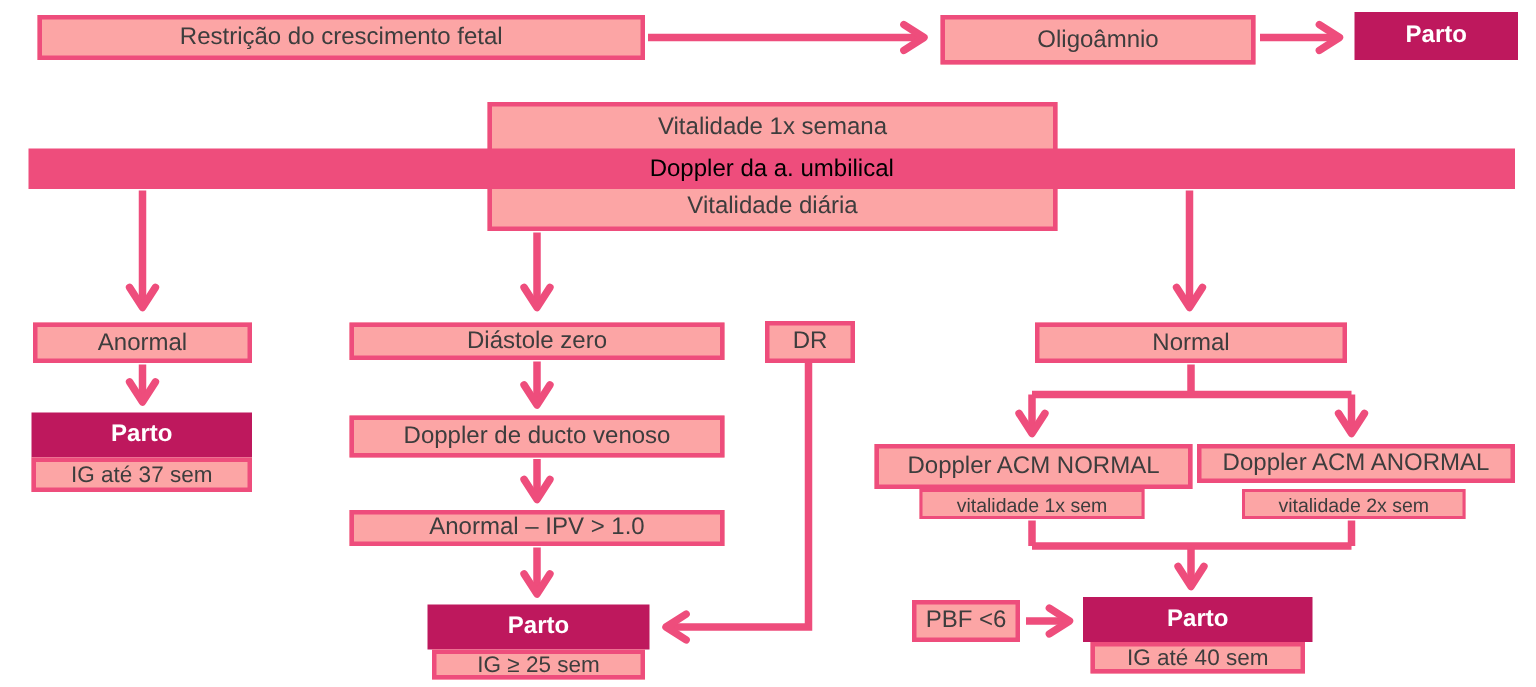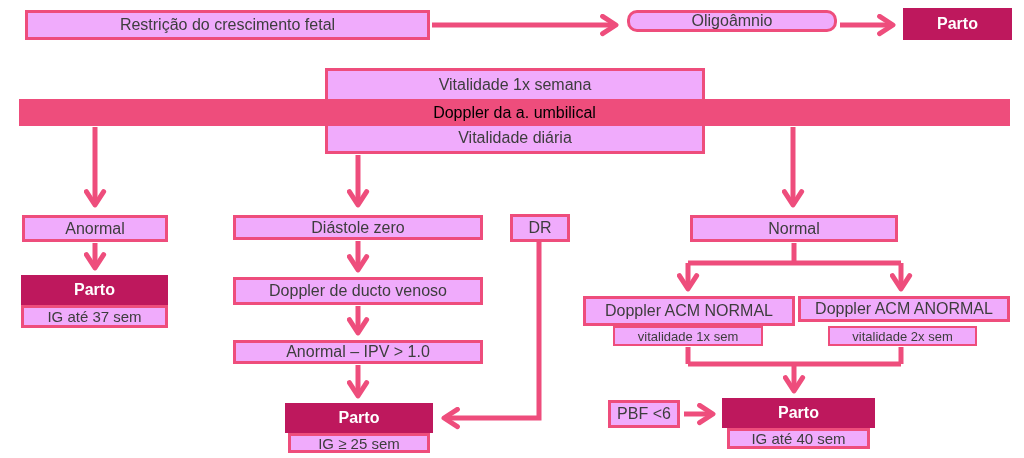--- a/index.html
+++ b/index.html
@@ -2,39 +2,39 @@
 <html><head>
 <meta charset="utf-8">
 <style>
   html,body{margin:0;padding:0;background:#ffffff;}
   .canvas{
     position:relative;width:1024px;height:458px;background:#ffffff;
     font-family:"Liberation Sans",sans-serif;overflow:hidden;
   }
   .arrows{position:absolute;left:0;top:0;width:1024px;height:458px;z-index:1;}
   .box{
-    position:absolute;box-sizing:border-box;background:#f0abfc;
+    position:absolute;box-sizing:border-box;background:#fca5a5;
     border:3px solid #ee4d7c;color:#3d3d3d;font-size:16px;
     display:flex;align-items:center;justify-content:center;
     z-index:2;white-space:nowrap;
   }
   .filled{
     background:#be185d;border:none;color:#ffffff;font-weight:bold;
   }
   .banner{
     position:absolute;left:19px;top:99px;width:991px;height:27px;
     background:#ee4d7c;color:#000000;font-size:16px;
     display:flex;align-items:center;justify-content:center;z-index:3;white-space:nowrap;
   }
   .small{font-size:13px;border-width:2px;}
   .ig{font-size:15px;}
 
   
   .n-rcf      {left:25px;  top:10px;  width:405px; height:30px;}
-  .n-oligo    {left:627px; top:10px;  width:210px; height:22px;border-radius:10px;}
+  .n-oligo    {left:627px; top:10px;  width:210px; height:33px;}
   .n-parto-top{left:903px; top:8px;   width:109px; height:32px;}
 
   
   .n-vitbox{left:325px; top:68px; width:380px; height:86px;
             flex-direction:column;justify-content:space-between;padding:0;}
   .n-vitbox .row{height:27px;display:flex;align-items:center;justify-content:center;width:100%;}
 
   
   .n-anormal   {left:22px; top:215px; width:146px; height:27px;}
   .n-parto-l   {left:21px; top:275px; width:147px; height:30px;}

